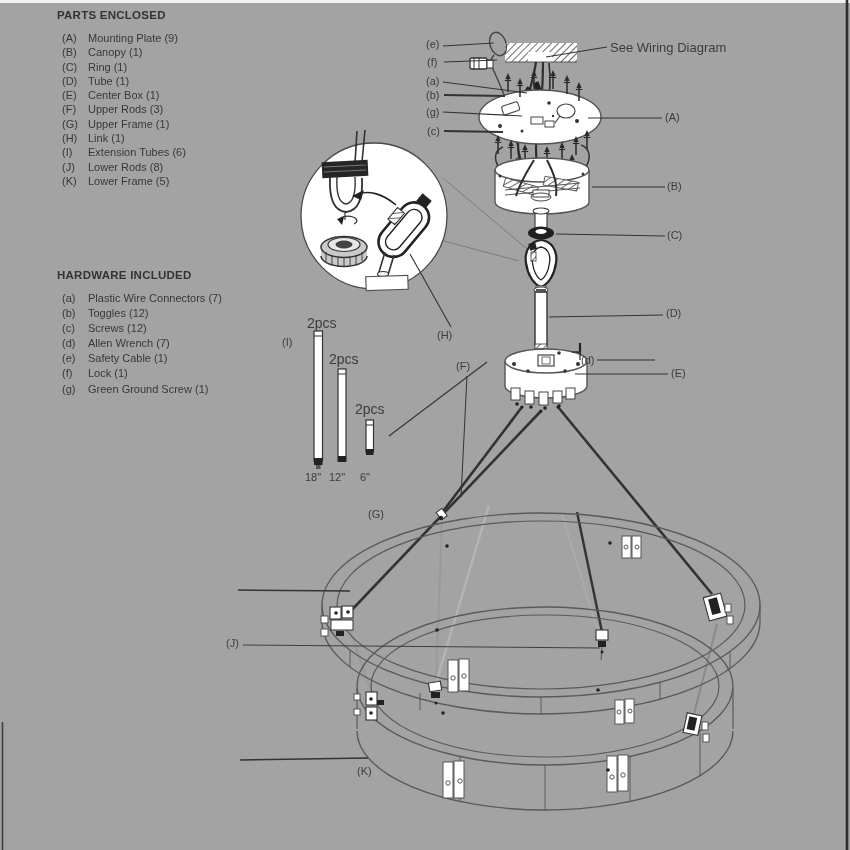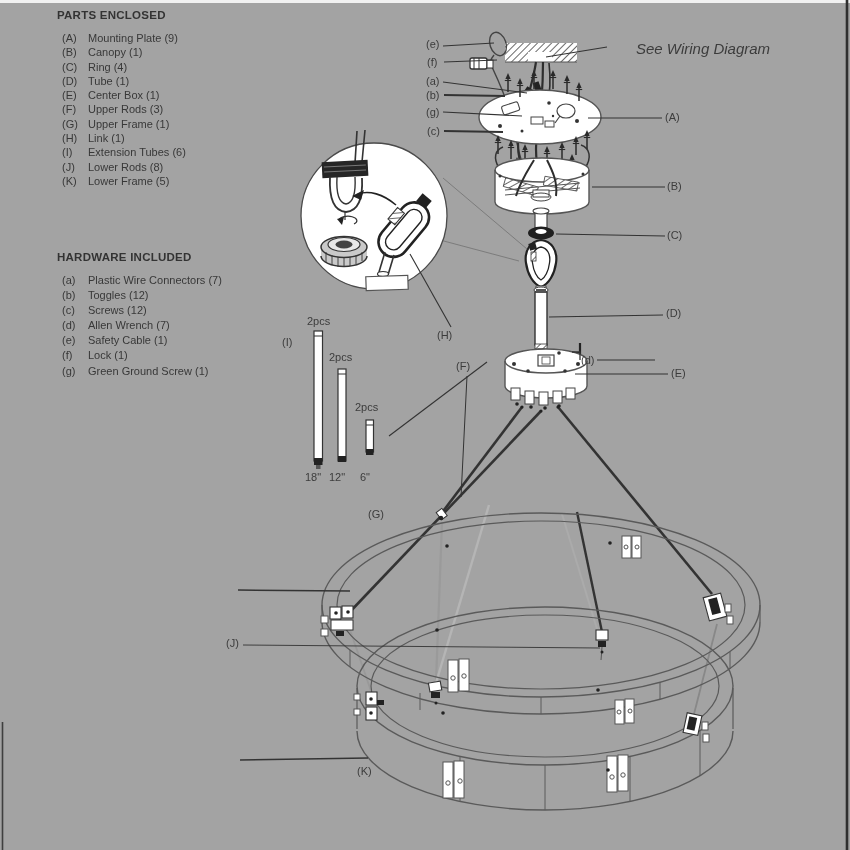--- a/index.html
+++ b/index.html
@@ -7,21 +7,21 @@
         font-family:"Liberation Sans",sans-serif;}
   .page svg.art{position:absolute;left:0;top:0;}
   .panel{position:absolute;z-index:5;}
   .panel h2{font-size:11.5px;font-weight:bold;color:#333;margin:0;letter-spacing:.25px;}
   .plist{margin:10px 0 0 5px;padding:0;list-style:none;}
   .plist li{display:flex;font-size:11px;color:#383838;}
   .parts-list li{line-height:14.3px;}
   .hw-list li{line-height:15.1px;}
   .plist .k{width:26px;flex:none;}
   .dlabel{position:absolute;font-size:11px;color:#3c3c3c;white-space:nowrap;z-index:6;}
-  .dlabel.sm{font-size:11px;}
+  .dlabel.sm{font-size:14px;}
 </style>
 </head>
 <body>
 
 <div class="page">
 
 <svg class="art" width="850" height="850" viewBox="0 0 850 850">
   <defs>
     <pattern id="hatch45" patternUnits="userSpaceOnUse" width="5" height="5" patternTransform="rotate(45)">
       <rect width="5" height="5" fill="#ffffff"></rect>
@@ -377,21 +377,21 @@
       <li>
           <span class="k">(A)</span>
           <span>Mounting Plate (9)</span>
         </li>
       <li>
           <span class="k">(B)</span>
           <span>Canopy (1)</span>
         </li>
       <li>
           <span class="k">(C)</span>
-          <span>Ring (4)</span>
+          <span>Ring (1)</span>
         </li>
       <li>
           <span class="k">(D)</span>
           <span>Tube (1)</span>
         </li>
       <li>
           <span class="k">(E)</span>
           <span>Center Box (1)</span>
         </li>
       <li>
@@ -414,21 +414,21 @@
           <span class="k">(J)</span>
           <span>Lower Rods (8)</span>
         </li>
       <li>
           <span class="k">(K)</span>
           <span>Lower Frame (5)</span>
         </li>
     </ul>
   </div>
 
-  <div class="panel" style="left:57px;top:251px;">
+  <div class="panel" style="left:57px;top:269px;">
     <h2>HARDWARE INCLUDED</h2>
     <ul class="plist hw-list">
       <li>
           <span class="k">(a)</span>
           <span>Plastic Wire Connectors (7)</span>
         </li>
       <li>
           <span class="k">(b)</span>
           <span>Toggles (12)</span>
         </li>
@@ -454,21 +454,21 @@
         </li>
     </ul>
   </div>
 
   <span class="dlabel" style="left:426px;top:38px;">(e)</span>
   <span class="dlabel" style="left:427px;top:56px;">(f)</span>
   <span class="dlabel" style="left:426px;top:75px;">(a)</span>
   <span class="dlabel" style="left:426px;top:89px;">(b)</span>
   <span class="dlabel" style="left:426px;top:106px;">(g)</span>
   <span class="dlabel" style="left:427px;top:125px;">(c)</span>
-  <span class="dlabel" style="left:636px;top:40px;font-size:15px;font-style:italic;">See Wiring Diagram</span>
+  <span class="dlabel" style="left:610px;top:40px;font-size:13px;">See Wiring Diagram</span>
   <span class="dlabel" style="left:665px;top:111px;">(A)</span>
   <span class="dlabel" style="left:667px;top:180px;">(B)</span>
   <span class="dlabel" style="left:667px;top:229px;">(C)</span>
   <span class="dlabel" style="left:666px;top:307px;">(D)</span>
   <span class="dlabel" style="left:581px;top:354px;">(d)</span>
   <span class="dlabel" style="left:671px;top:367px;">(E)</span>
   <span class="dlabel" style="left:456px;top:360px;">(F)</span>
   <span class="dlabel" style="left:437px;top:329px;">(H)</span>
   <span class="dlabel" style="left:368px;top:508px;">(G)</span>
   <span class="dlabel" style="left:282px;top:336px;">(I)</span>

